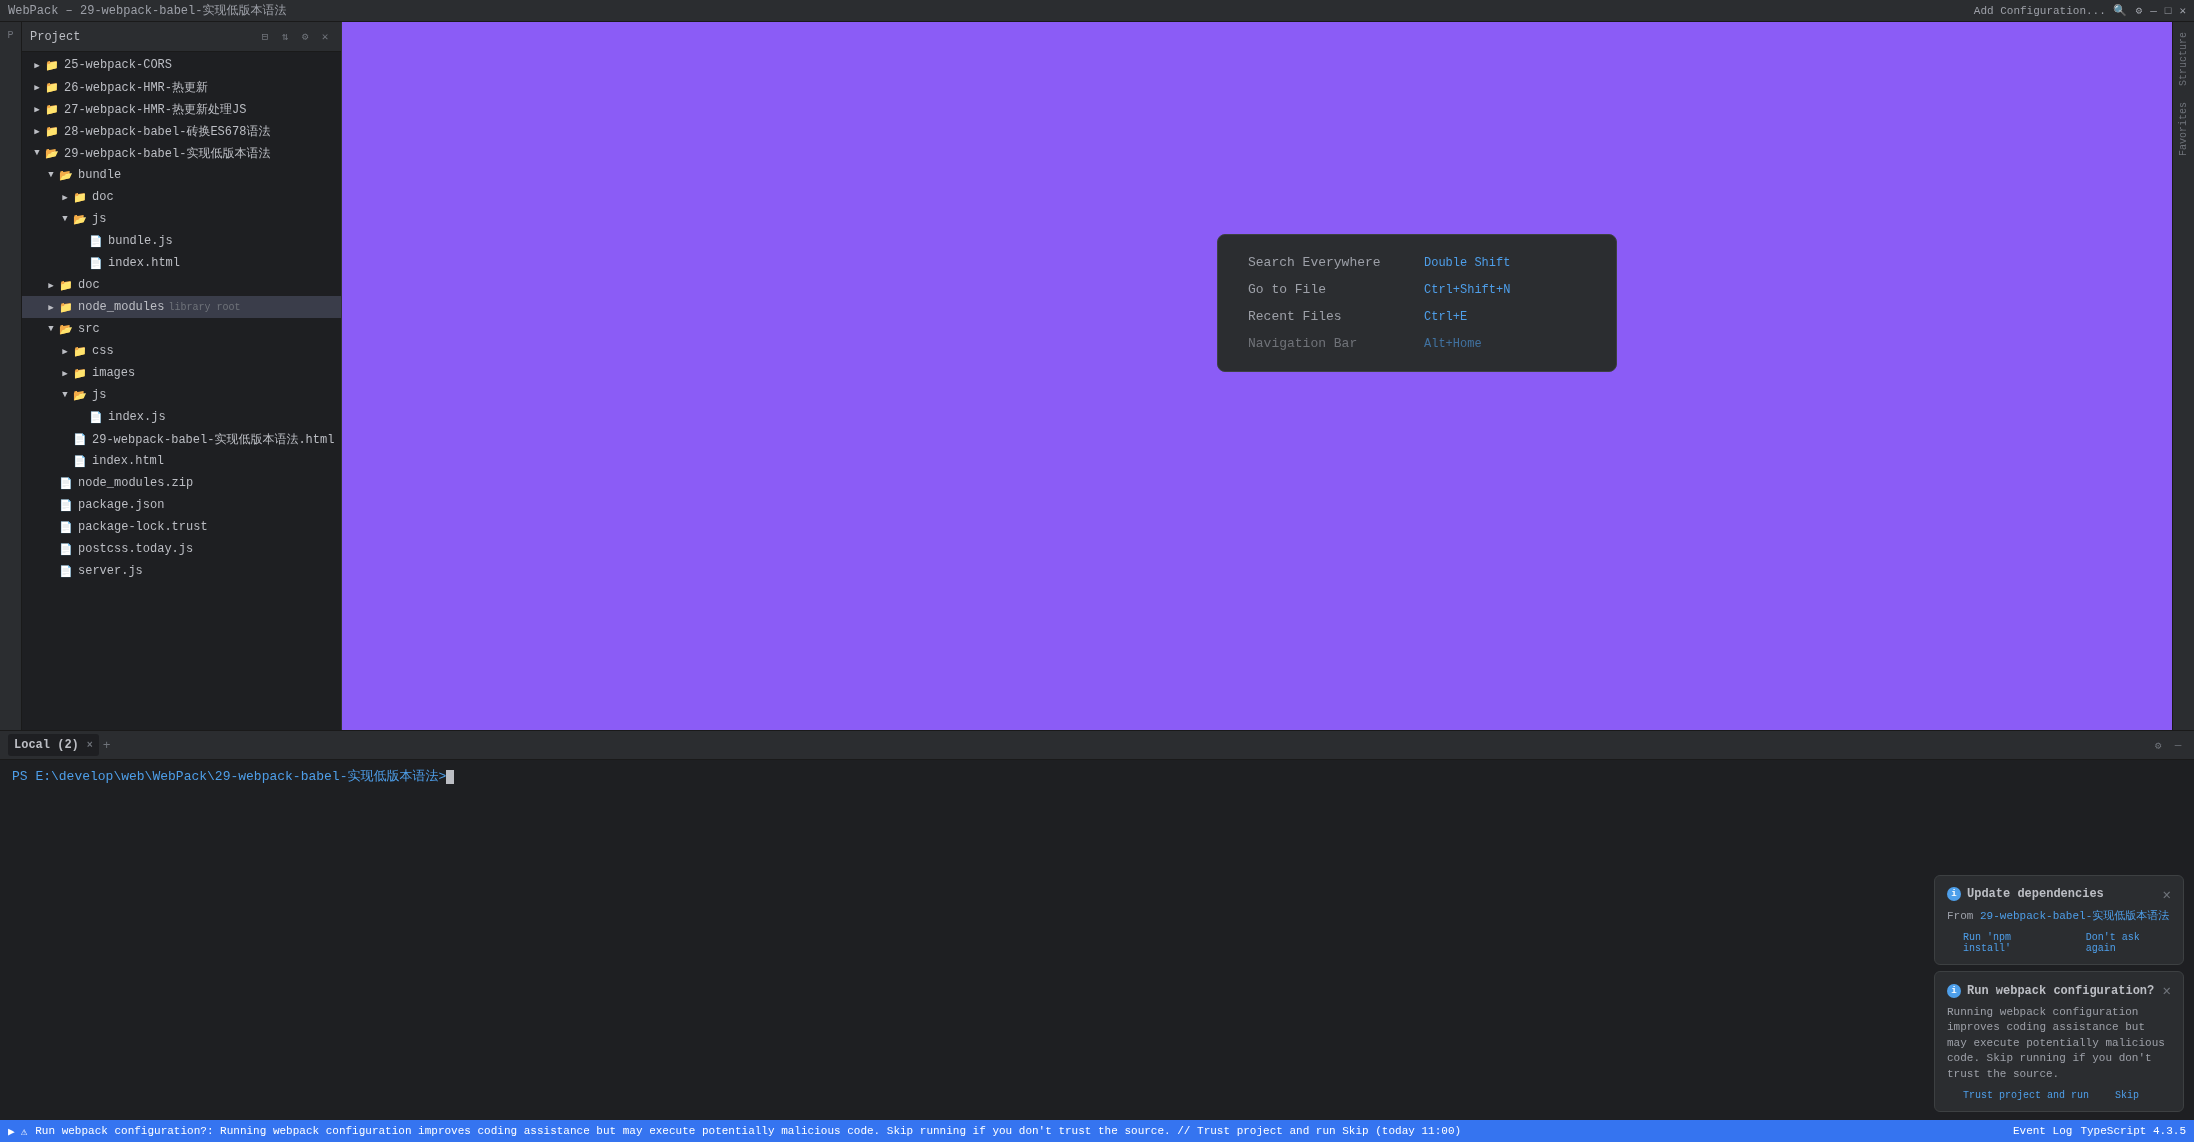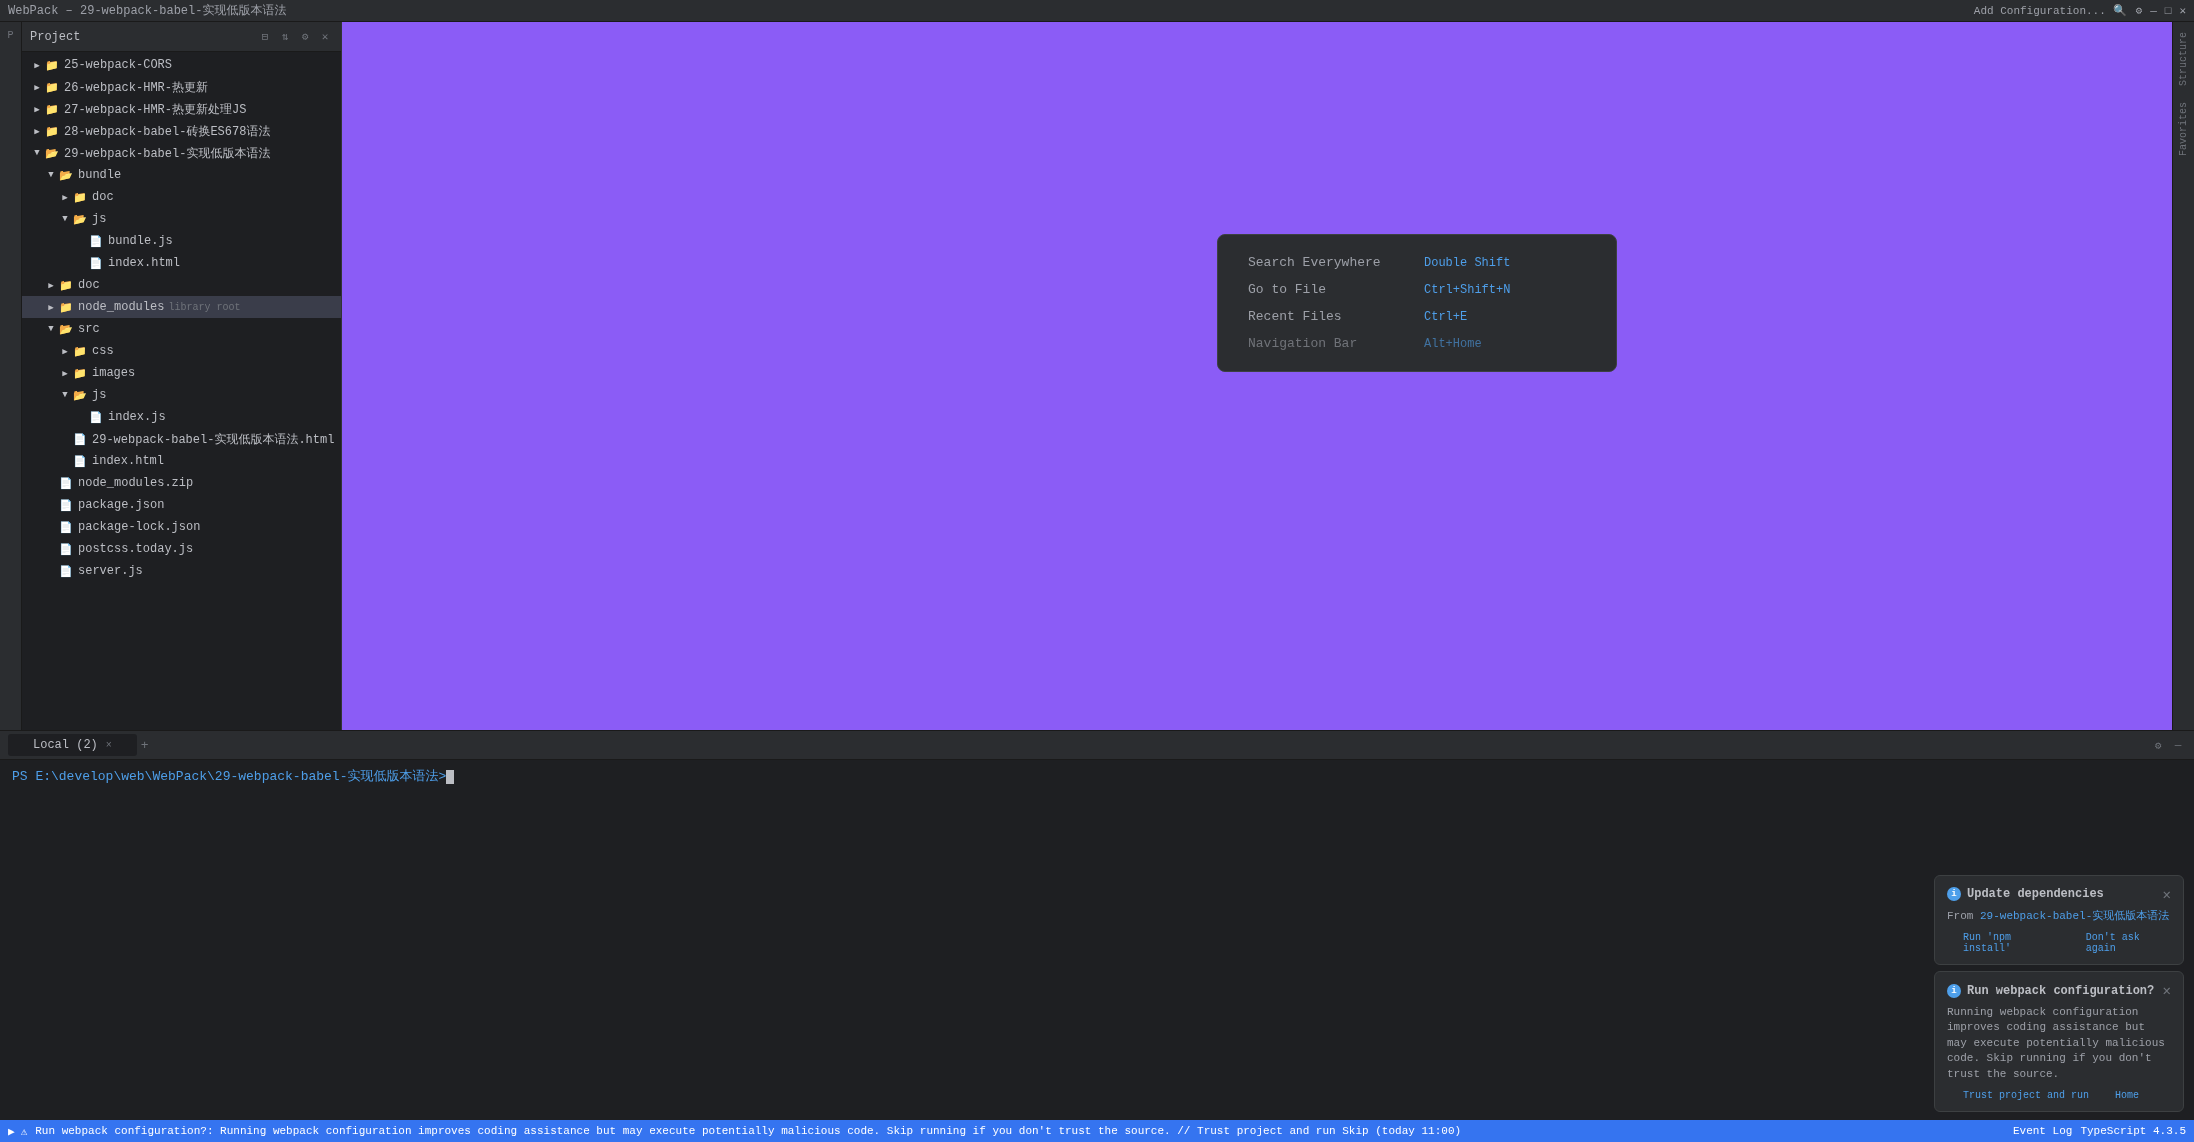--- a/index.html
+++ b/index.html
@@ -197,28 +197,29 @@
       background: #2b2d30;
       display: flex;
       align-items: center;
       padding: 0 8px;
       gap: 4px;
       border-top: 1px solid #1a1a1a;
       border-bottom: 1px solid #1a1a1a;
     }
     .terminal-tab {
       height: 22px;
-      padding: 0 25px;
+      padding: 0 6px;
       display: flex;
       align-items: center;
       gap: 4px;
       font-size: 12px;
       cursor: pointer;
       color: #9da0a8;
       border-radius: 3px;
+      font-weight: bold;
     }
     .terminal-tab.active {
       background: #1e1f22;
       color: #bcbec4;
     }
     .terminal-settings {
       margin-left: auto;
       display: flex;
       align-items: center;
       gap: 4px;
@@ -558,21 +559,21 @@
         <span>node_modules.zip</span>
       </div>
       <div class="tree-item" style="padding-left:22px;">
         <span class="tree-arrow" style="visibility:hidden;">▶</span>
         <span class="tree-icon file-icon-json">📄</span>
         <span>package.json</span>
       </div>
       <div class="tree-item" style="padding-left:22px;">
         <span class="tree-arrow" style="visibility:hidden;">▶</span>
         <span class="tree-icon file-icon-json">📄</span>
-        <span>package-lock.json</span>
+        <span>package-lock.trust</span>
       </div>
       <div class="tree-item" style="padding-left:22px;">
         <span class="tree-arrow" style="visibility:hidden;">▶</span>
         <span class="tree-icon file-icon-js">📄</span>
         <span>postcss.today.js</span>
       </div>
       <div class="tree-item" style="padding-left:22px;">
         <span class="tree-arrow" style="visibility:hidden;">▶</span>
         <span class="tree-icon file-icon-js">📄</span>
         <span>server.js</span>
@@ -662,16 +663,16 @@
 
   <div class="notification-card">
     <div class="notification-header">
       <div class="notification-icon">i</div>
       <span>Run webpack configuration?</span>
       <span class="notification-close">✕</span>
     </div>
     <div class="notification-body">Running webpack configuration improves coding assistance but may execute potentially malicious code. Skip running if you don't trust the source.</div>
     <div class="notification-actions">
       <span class="notification-action">Trust project and run</span>
-      <span class="notification-action">Home</span>
+      <span class="notification-action">Skip</span>
     </div>
   </div>
 </div>
 
 </body></html>

